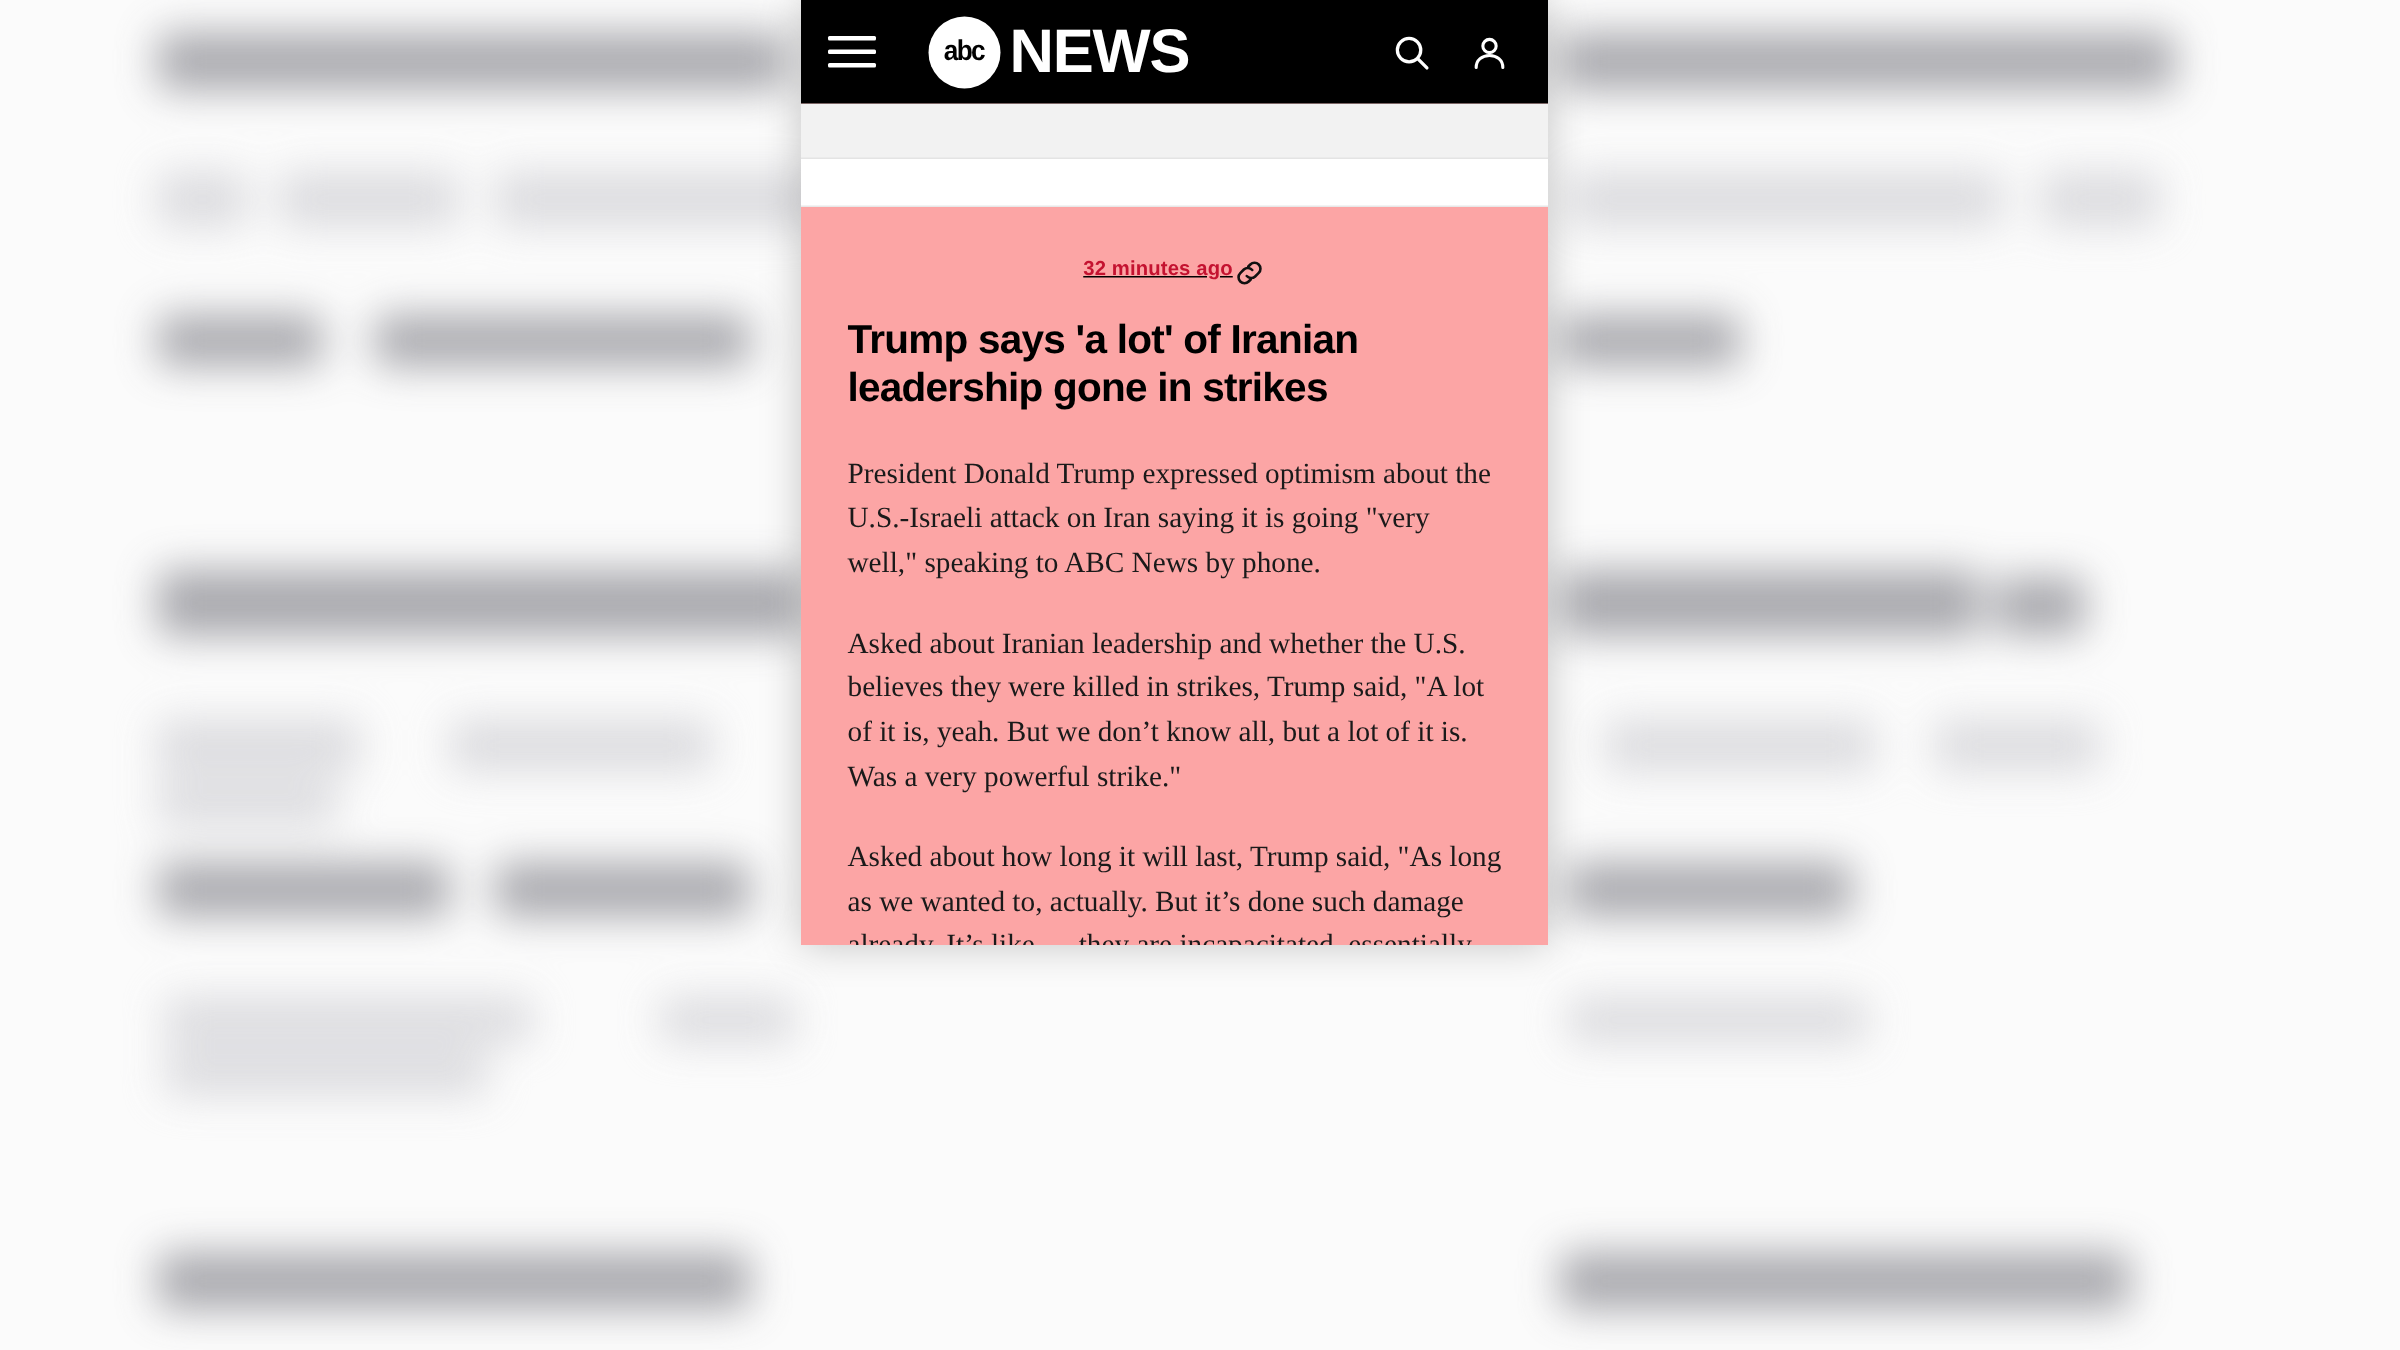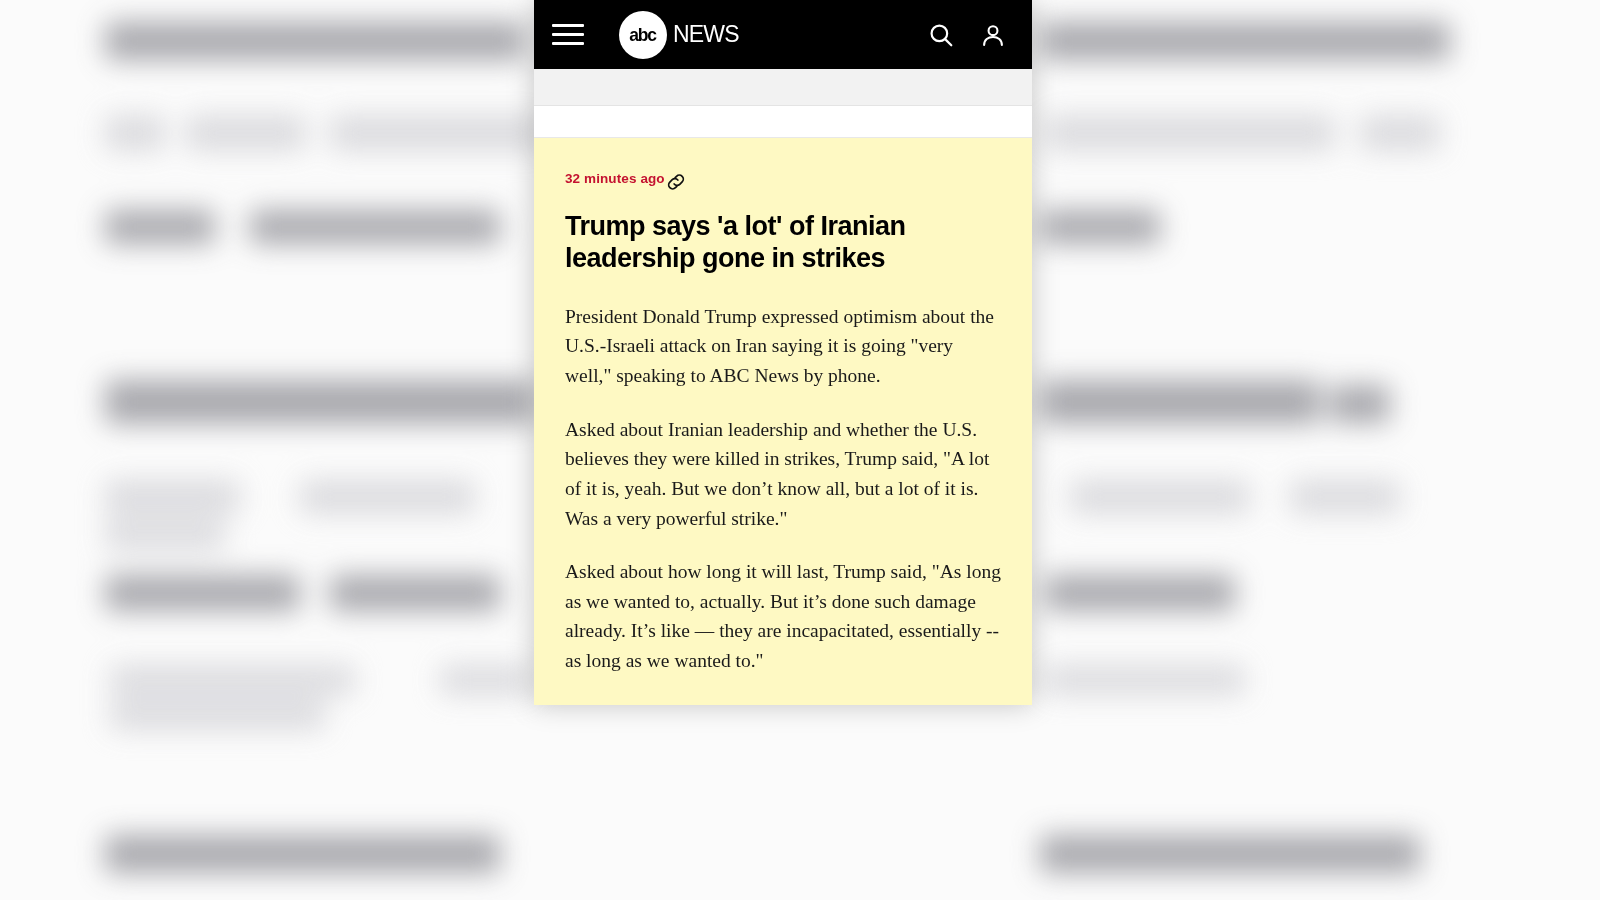--- a/index.html
+++ b/index.html
@@ -31,22 +31,22 @@
   }
   .bblock.light { background: #d6d6da; }
   .bblock.dark  { background: #9a9aa0; }
 
   
   #article-window {
     position: absolute;
     left: 534px;
     top: 0;
     width: 498px;
-    height: 705px;
-    background: #fef9c3;
+    height: 630px;
+    background: #fca5a5;
     box-shadow: 0 0 26px rgba(0,0,0,0.22);
     overflow: hidden;
   }
 
   
   #site-header {
     height: 69px;
     background: #000000;
     display: flex;
     align-items: center;
@@ -73,22 +73,22 @@
   #abc-mark .abc-text {
     font-family: "Liberation Sans", sans-serif;
     font-weight: 700;
     font-size: 19px;
     letter-spacing: -1.2px;
     color: #000;
     transform: scaleX(0.92);
   }
   #news-word {
     color: #ffffff;
-    font-weight: 400;
-    font-size: 23px;
+    font-weight: 700;
+    font-size: 41px;
     letter-spacing: -0.8px;
     line-height: 1;
   }
   #header-actions {
     margin-left: auto;
     display: flex;
     align-items: center;
     gap: 26px;
     padding-right: 8px;
   }
@@ -106,21 +106,22 @@
     border-bottom: 1px solid #e8e8e8;
   }
 
   
   #article {
     padding: 33px 31px 0 31px;
   }
   #meta-row {
     display: flex;
     align-items: flex-start;
-    justify-content: flex-start;
+    justify-content: center;
+    text-decoration: underline;
   }
   #timestamp {
     color: #c41230;
     font-size: 13.5px;
     font-weight: 700;
     letter-spacing: 0.1px;
   }
   #link-icon { width: 22px; height: 22px; cursor: pointer; }
 
   #headline {

